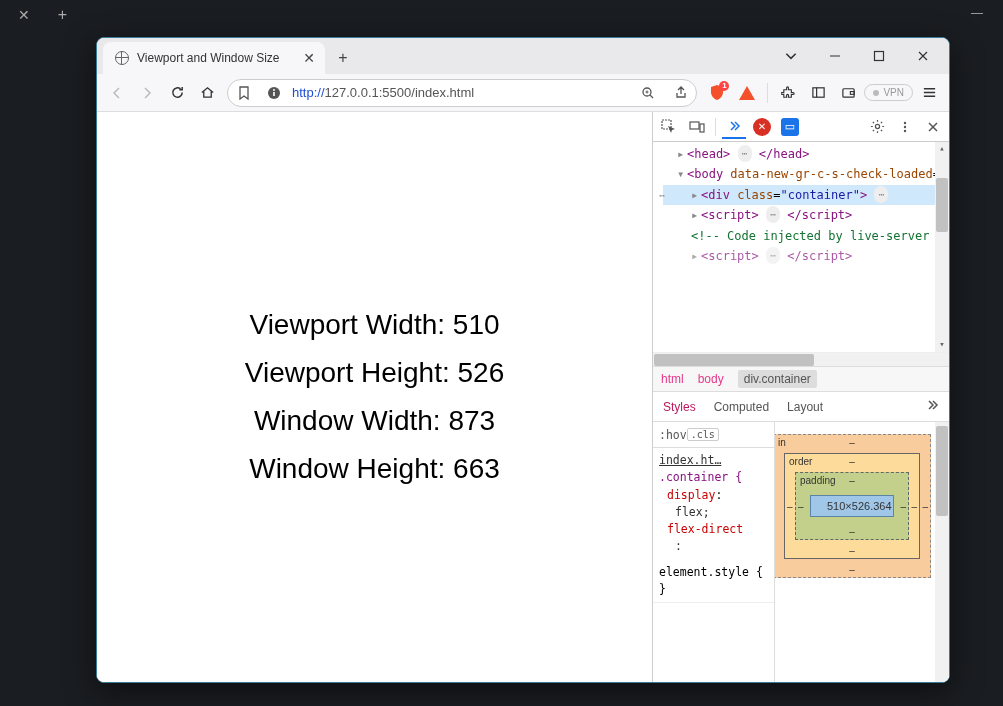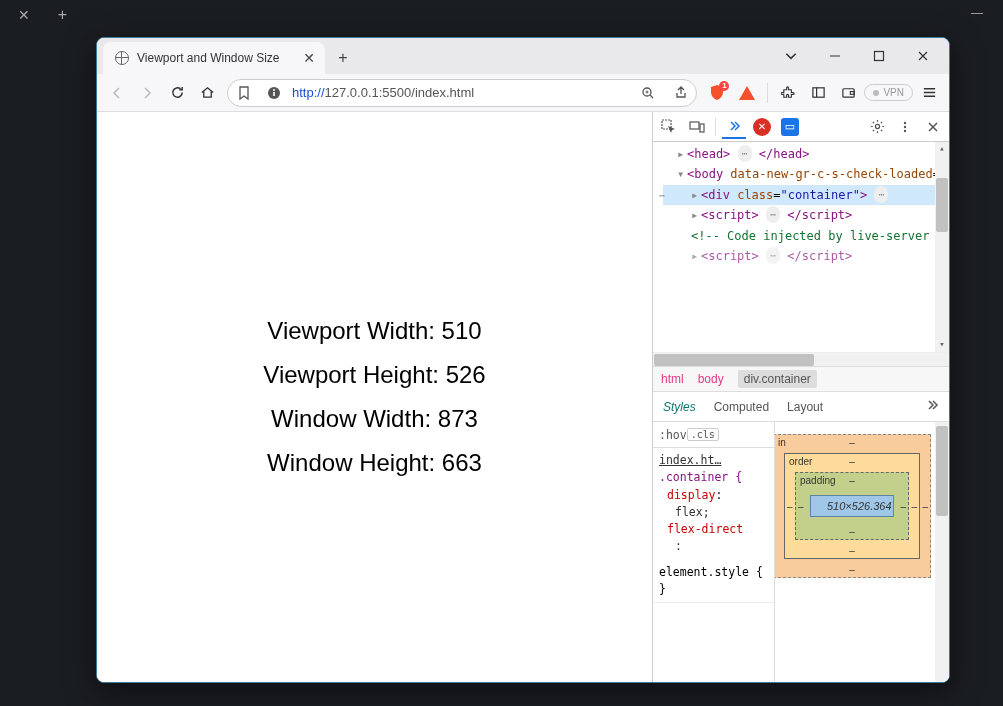--- a/index.html
+++ b/index.html
@@ -114,21 +114,21 @@
 
   .content-row{flex:1;display:flex;min-height:0;}
   .page{
     width: 555px;
     background:#fff;
     display:flex;
     align-items:center;
     justify-content:center;
   }
   .page-inner{text-align:center;font-family: Arial, sans-serif;}
-  .page-inner h1{font-size:24px;font-weight:400;margin:16px 0;color:#000;}
+  .page-inner h1{font-size:28px;font-weight:400;margin:16px 0;color:#000;}
 
   
   .devtools{
     flex:1;
     border-left:1px solid #ccc;
     display:flex;
     flex-direction:column;
     font-size:12px;
     min-width:0;
     background:#fff;
@@ -183,21 +183,21 @@
     border-bottom:1px solid #ddd;
     background:#f7f7f7;
     display:flex;align-items:center;
     padding:0 8px;gap:14px;
     font-size:12px;
     color:#e5398a;
   }
   .breadcrumb .sel{background:#ddd;color:#555;padding:2px 6px;border-radius:2px;}
 
   .styletabs{height:30px;display:flex;align-items:center;gap:18px;padding:0 10px;border-bottom:1px solid #ddd;color:#555;}
-  .styletabs .active{color:#0f766e;font-weight:500;font-style:italic;}
+  .styletabs .active{color:#be185d;font-weight:500;}
   .styletabs .more{margin-left:auto;}
 
   .styles-row{flex:1;display:flex;min-height:0;}
   .styles-left{
     width:122px;
     border-right:1px solid #ddd;
     font-family:Menlo,Consolas,monospace;
     font-size:11.5px;
     display:flex;flex-direction:column;
   }
@@ -212,21 +212,21 @@
   .boxmodel-wrap{flex:1;position:relative;background:#fff;overflow:hidden;}
   .bm-scroll{position:absolute;right:0;top:0;bottom:0;width:14px;background:#f1f1f1;}
   .bm-thumb{position:absolute;right:1px;top:4px;width:12px;height:90px;background:#c1c1c1;border-radius:2px;}
   .bm{
     position:absolute;left:6px;top:26px;right:18px;
     font-family:Arial;font-size:10px;color:#333;
   }
   .bm-margin{border:1px dashed #888;background:#f9cc9d;padding:18px 10px 18px 10px;position:relative;}
   .bm-border{border:1px solid #666;background:#fddb9b;padding:18px 10px;position:relative;}
   .bm-padding{border:1px dashed #666;background:#c3d08b;padding:22px 14px;position:relative;}
-  .bm-content{border:1px solid #5b85a6;background:#a0c6e8;text-align:center;padding:4px 16px;font-size:11px;color:#333;font-style:italic;}
+  .bm-content{border:1px solid #5b85a6;background:#a0c6e8;text-align:center;padding:4px 16px;font-size:11px;color:#333;}
   .bm-label{position:absolute;left:4px;top:2px;font-size:10px;}
   .bm-val{position:absolute;font-size:10px;color:#333;}
   .bm-val.top{left:50%;top:2px;transform:translateX(-50%);}
   .bm-val.bot{left:50%;bottom:2px;transform:translateX(-50%);}
   .bm-val.l{left:2px;top:50%;transform:translateY(-50%);}
   .bm-val.r{right:2px;top:50%;transform:translateY(-50%);}
   .bm-margin > .bm-label{content:'';}
   
   .bm-margin{margin-top:-14px;margin-left:-8px;}
 </style>

